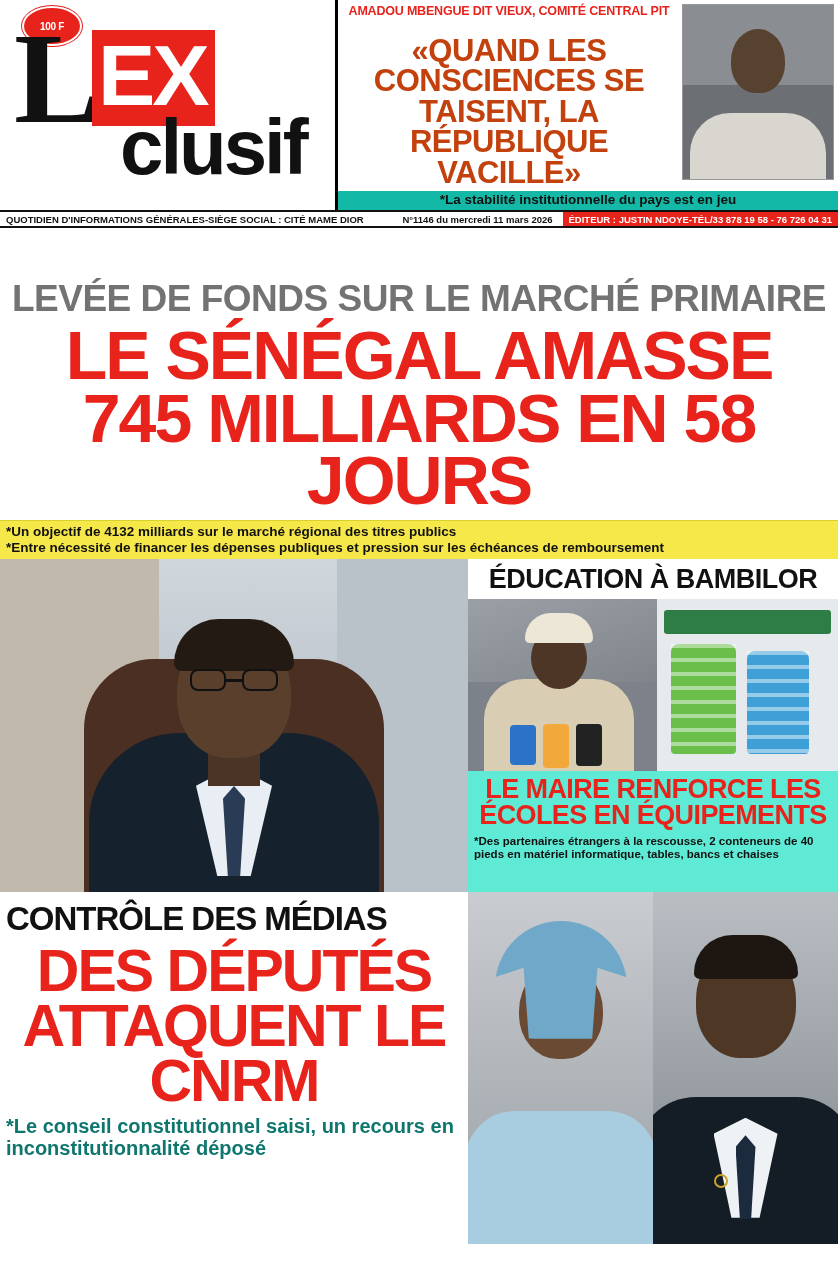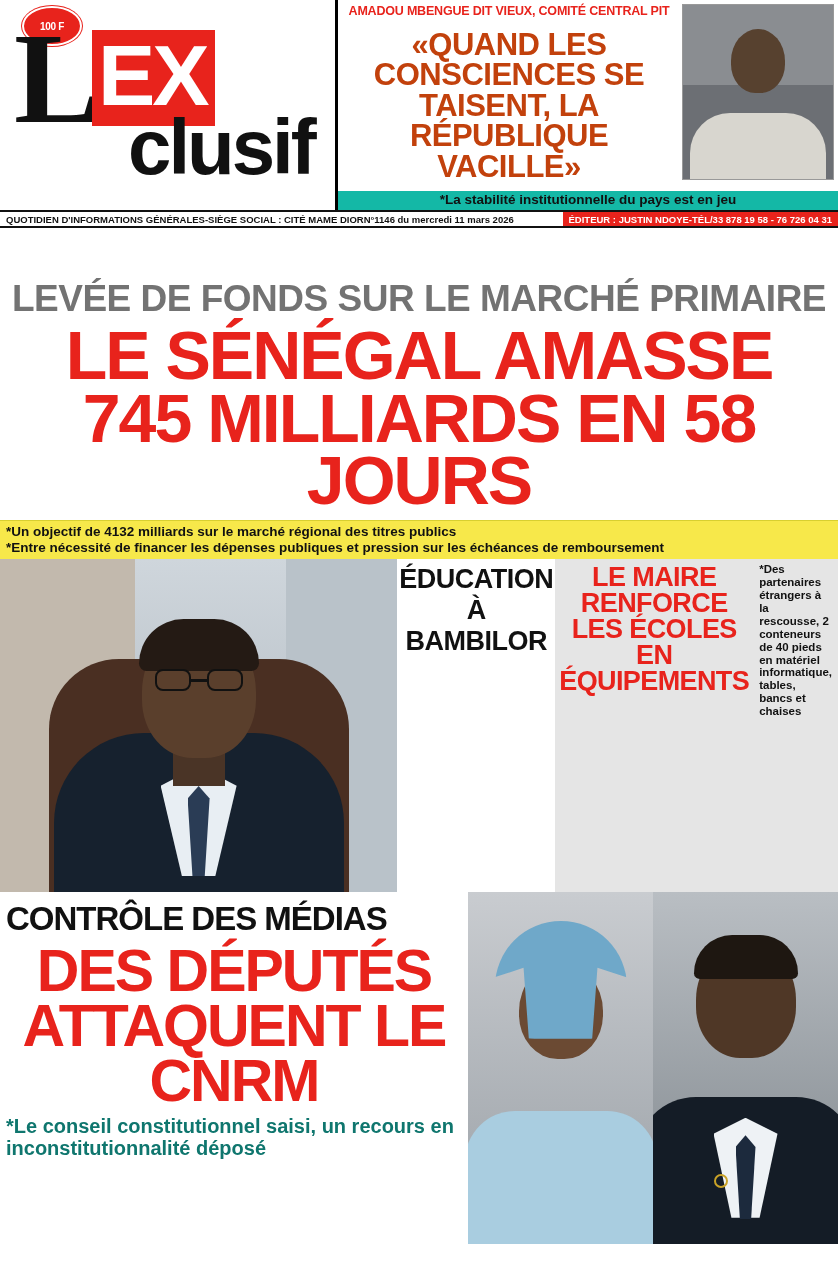--- a/index.html
+++ b/index.html
@@ -33,34 +33,34 @@
     font-size: 130px; font-weight: bold; line-height: 0.8; color: #111;
   }
   .logo-ex {
     position: absolute; left: 92px; top: 30px;
     background: #e8231c; color: #fff;
     font-size: 86px; font-weight: bold; line-height: 1;
     padding: 2px 8px 8px 6px; letter-spacing: -3px;
     font-family: "Liberation Sans", sans-serif;
   }
   .logo-clusif {
-    position: absolute; left: 128px; top: 108px;
+    position: absolute; left: 120px; top: 108px;
     font-size: 78px; font-weight: bold; color: #111;
     letter-spacing: -3px; line-height: 1;
     font-family: "Liberation Sans", sans-serif;
   }
   .mast-right { flex: 1; display: flex; flex-direction: column; }
   .mast-top { display: flex; flex: 1; }
   .mast-quote {
     flex: 1; background: #fff; padding: 4px 6px 0 6px;
     display: flex; flex-direction: column; align-items: center;
   }
   .quote-kicker {
     color: #e8231c; font-size: 12.5px; font-weight: bold;
-    text-align: right; letter-spacing: -0.2px; margin-bottom: 12px;
+    text-align: right; letter-spacing: -0.2px; margin-bottom: 18px;
   }
   .quote-main {
     font-size: 31px; font-weight: bold; line-height: 0.98;
     text-align: center; color: #c2410c; letter-spacing: -0.5px;
     text-transform: uppercase;
   }
   .mast-photo {
     width: 152px; height: 176px; overflow: hidden;
     border: 1px solid #999; margin: 4px 4px 0 2px;
     background: linear-gradient(170deg,#5d5f63 0%,#3f4246 40%,#2a2c30 100%);
@@ -78,24 +78,24 @@
     text-align: center; padding: 1px 0 3px 0;
   }
 
   
   .infobar {
     display: flex; align-items: center; height: 18px;
     border-top: 2px solid #111; border-bottom: 2px solid #111;
     font-size: 9.5px; font-weight: bold; color: #111;
   }
   .infobar .left { padding-left: 6px; white-space: nowrap; }
-  .infobar .mid { flex: 1; text-align: left; white-space: nowrap; }
+  .infobar .mid { flex: 1; text-align: right; white-space: nowrap; }
   .infobar .right {
     background: #e8231c; color: #fff; height: 100%;
-    display: flex; align-items: center; padding: 0 6px; white-space: nowrap;
+    display: flex; align-items: center; padding: 0 6px; white-space: nowrap; margin-left: 10px;
   }
 
   
   .lead-kicker {
     color: #737373; font-size: 37px; font-weight: bold;
     text-align: center; letter-spacing: -0.5px; padding: 6px 0 2px 0;
     text-transform: uppercase;
     margin-top: 44px;
   }
   .lead-title {
@@ -129,21 +129,21 @@
   .bp-neck { position:absolute; left:50%; top:50%; margin-left:-26px; width:52px; height:60px; background:#4a3426; }
   .bp-head { position:absolute; left:50%; top:20%; margin-left:-57px; width:114px; height:132px;
      background:#5a3f2c; border-radius:50% 50% 44% 44%; }
   .bp-hair { position:absolute; left:50%; top:18%; margin-left:-60px; width:120px; height:52px;
      background:#241a14; border-radius:60px 60px 10px 10px; }
   .bp-glass { position:absolute; left:50%; top:33%; margin-left:-44px; width:88px; height:24px; }
   .bp-glass i { position:absolute; top:0; width:36px; height:22px; border:2.5px solid #111; border-radius:8px; }
   .bp-glass i:first-child { left:0; } .bp-glass i:last-child { right:0; }
   .bp-glass b { position:absolute; left:36px; top:10px; width:16px; height:2.5px; background:#111; }
 
-  .edu-col { flex: 1; background: #e5e5e5; display: flex; flex-direction: row; }
+  .edu-col { flex: 1; background: #5eead4; display: flex; flex-direction: column; }
   .edu-title {
     text-align: center; font-size: 27px; font-weight: bold; color: #111;
     padding: 5px 2px 4px 2px; letter-spacing: -0.5px; background:#fff;
   }
   .edu-photos { display: flex; height: 172px; }
   .edu-ph1 { flex: 1.02; position: relative; overflow: hidden; background:#8d8f92; }
   .ep-bg { position:absolute; inset:0; background: linear-gradient(160deg,#9aa0a6,#6f7579); }
   .ep-crowd { position:absolute; left:0; bottom:0; width:100%; height:52%; background:#7d828a; }
   .ep-man-head { position:absolute; left:48%; top:16%; margin-left:-28px; width:56px; height:62px;
      background:#4e3626; border-radius:50%; }

